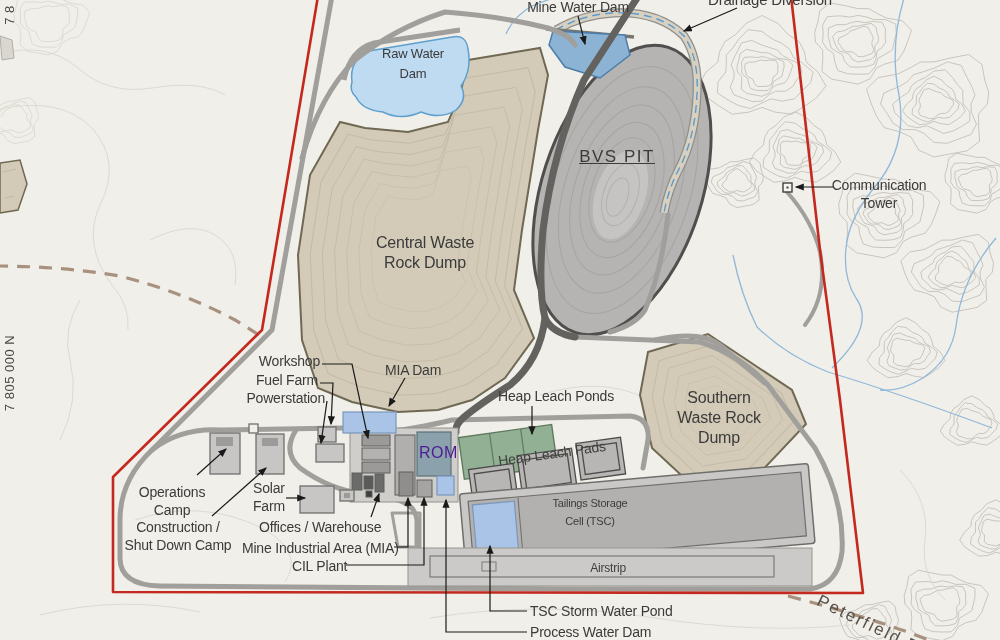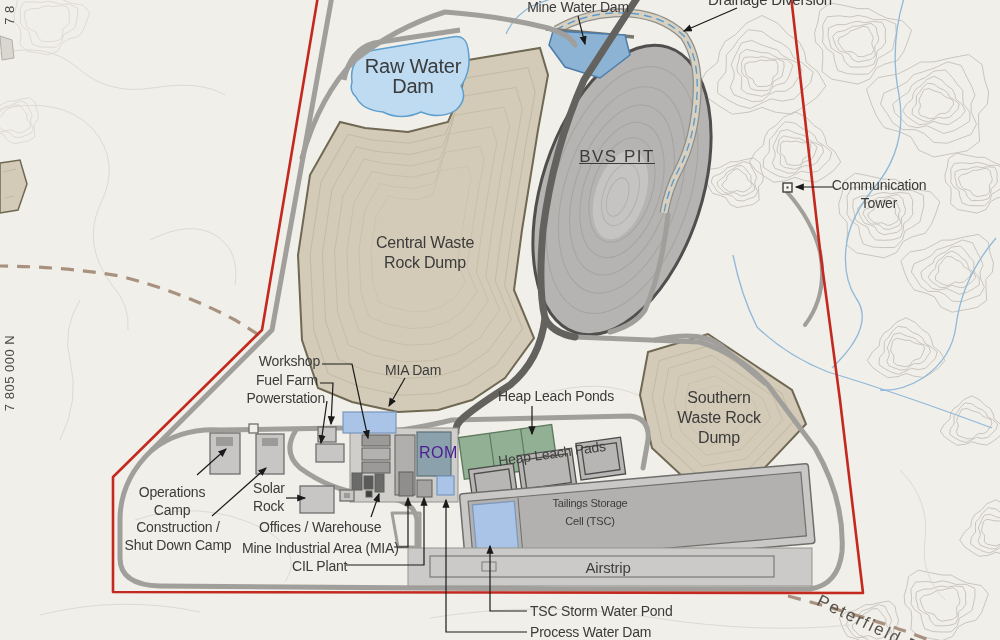--- a/index.html
+++ b/index.html
@@ -9,21 +9,21 @@
   .lbl{position:absolute;color:#3b3b3b;font-size:14px;line-height:18px;white-space:pre-line;
        letter-spacing:-0.2px;}
   .c{transform:translateX(-50%);text-align:center;}
   .r{text-align:right;}
   .big{font-size:16px;line-height:20px;}
   .pit{font-size:17px;letter-spacing:1.5px;text-decoration:underline;}
   .rom{font-size:16px;letter-spacing:0.5px;color:#4c1d95;}
   .coord{font-size:13px;letter-spacing:0.5px;color:#4a4a48;transform:rotate(-90deg);text-align:center;}
   .pads{color:#3f3f3d;transform:rotate(-8deg);transform-origin:left top;}
   .peter{font-size:17px;letter-spacing:2px;color:#57514a;transform:rotate(26deg);transform-origin:left top;}
-  .strip{font-size:15px;color:#3f3f3d;}
+  .strip{font-size:12px;color:#3f3f3d;}
 </style>
 </head>
 <body>
 
 <div class="stage">
 
 <svg width="1000" height="640" viewBox="0 0 1000 640">
   <defs>
     <marker id="ah" markerWidth="9" markerHeight="8" refX="6.5" refY="3" orient="auto">
       <path d="M0,0L7.5,3L0,6Z" fill="#1a1a1a"></path>
@@ -279,21 +279,21 @@
     <polyline points="371,517 379,494" marker-end="url(#ah)"></polyline>
     <polyline points="394,547 408,547 408,498" marker-end="url(#ah)"></polyline>
     <polyline points="346,565 424,565 424,498" marker-end="url(#ah)"></polyline>
     <polyline points="527,611 490,611 490,546" marker-end="url(#ah)"></polyline>
     <polyline points="527,632 446,632 446,500" marker-end="url(#ah)"></polyline>
   </g>
 </svg>
 
 <div class="lbl c" style="left:578px;top:-2px">Mine Water Dam</div>
 <div class="lbl c" style="left:770px;top:-9px;font-size:15px">Drainage Diversion</div>
-<div class="lbl c big" style="left:413px;top:56px;font-size:20px">Raw Water
+<div class="lbl c big" style="left:413px;top:44px;font-size:13px">Raw Water
 Dam</div>
 <div class="lbl c pit" style="left:617px;top:148px">BVS PIT</div>
 <div class="lbl c big" style="left:425px;top:233px">Central Waste
 Rock Dump</div>
 <div class="lbl c" style="left:879px;top:176px">Communication
 Tower</div>
 <div class="lbl c big" style="left:719px;top:388px">Southern
 Waste Rock
 Dump</div>
 <div class="lbl r" style="left:220px;top:352px;width:100px">Workshop</div>
@@ -301,21 +301,21 @@
 <div class="lbl r" style="left:221px;top:389px;width:104px">Powerstation</div>
 <div class="lbl" style="left:385px;top:361px">MIA Dam</div>
 <div class="lbl c" style="left:556px;top:387px">Heap Leach Ponds</div>
 <div class="lbl pads" style="left:497px;top:452px">Heap Leach Pads</div>
 <div class="lbl rom" style="left:419px;top:444px">ROM</div>
 <div class="lbl c" style="left:172px;top:483px">Operations
 Camp</div>
 <div class="lbl c" style="left:178px;top:518px">Construction /
 Shut Down Camp</div>
 <div class="lbl" style="left:253px;top:479px">Solar
-Rock</div>
+Farm</div>
 <div class="lbl" style="left:259px;top:518px">Offices / Warehouse</div>
 <div class="lbl" style="left:242px;top:539px">Mine Industrial Area (MIA)</div>
 <div class="lbl" style="left:292px;top:557px">CIL Plant</div>
 <div class="lbl c" style="left:590px;top:494px;font-size:11px;line-height:18px">Tailings Storage
 Cell (TSC)</div>
 <div class="lbl c strip" style="left:608px;top:559px">Airstrip</div>
 <div class="lbl" style="left:530px;top:602px">TSC Storm Water Pond</div>
 <div class="lbl" style="left:530px;top:623px">Process Water Dam</div>
 <div class="lbl peter" style="left:822px;top:592px">Peterfield R</div>
 <div class="lbl coord" style="left:-30px;top:364px;width:80px">7 805 000 N</div>

